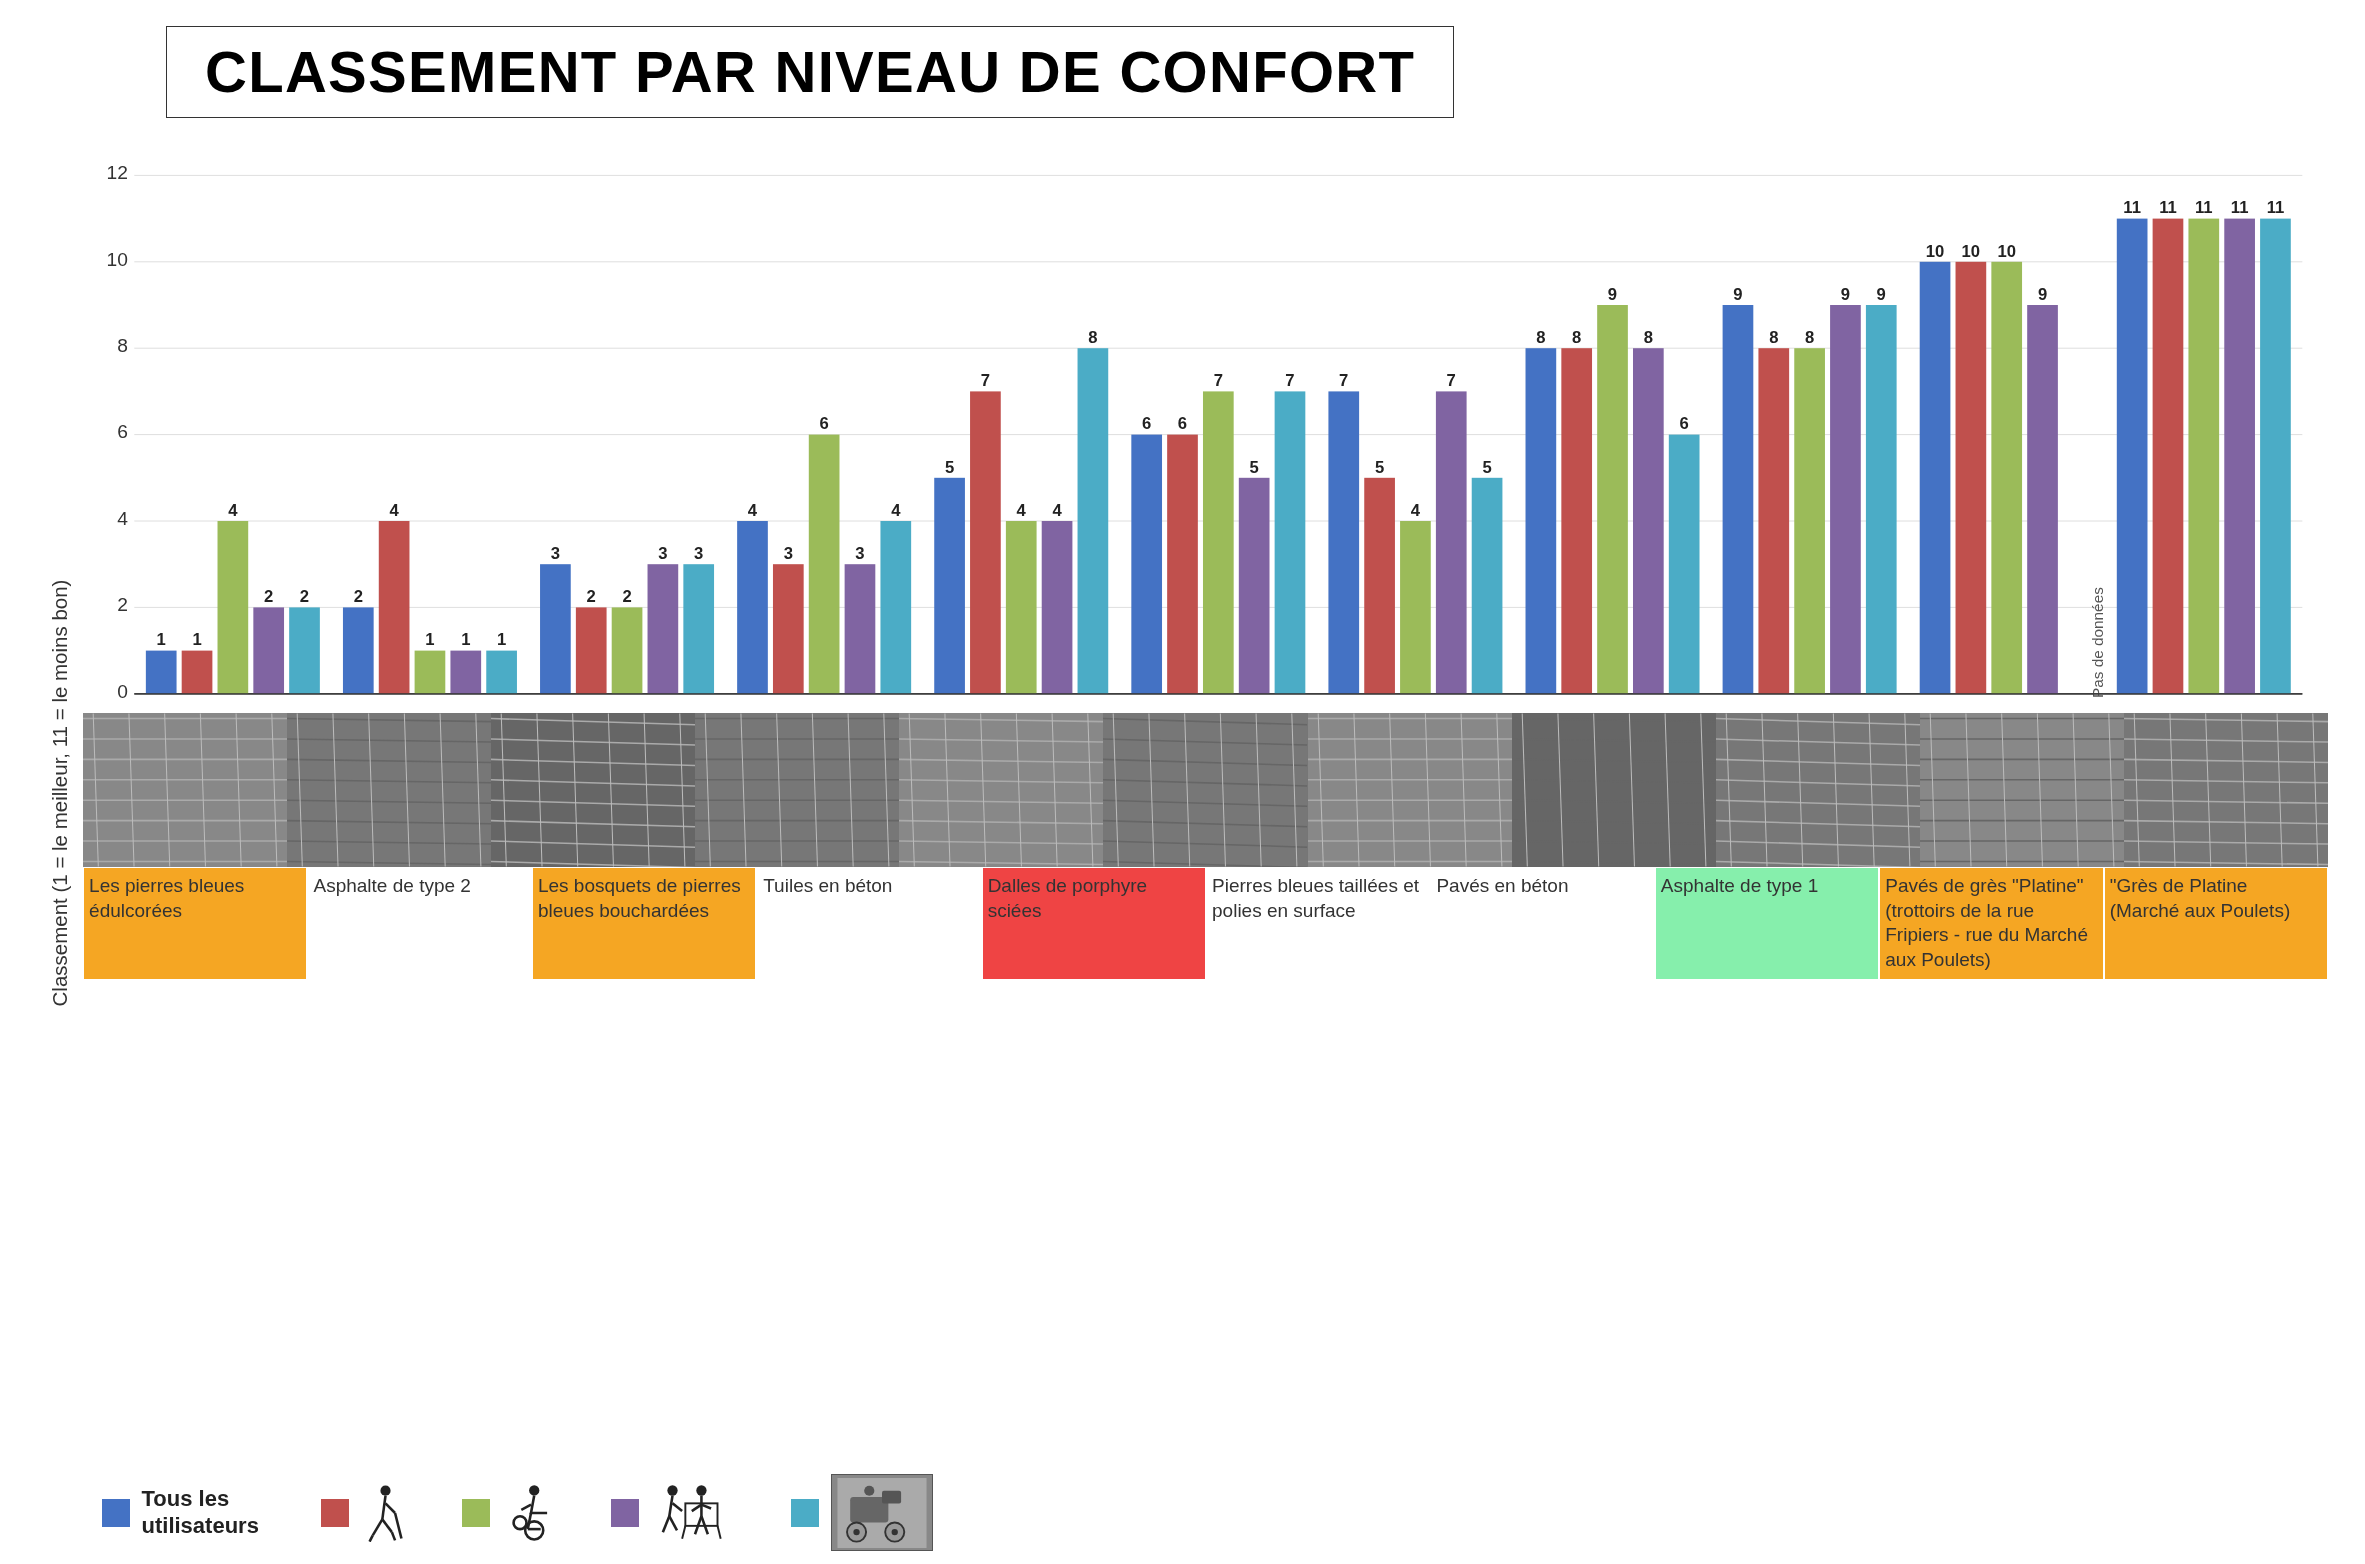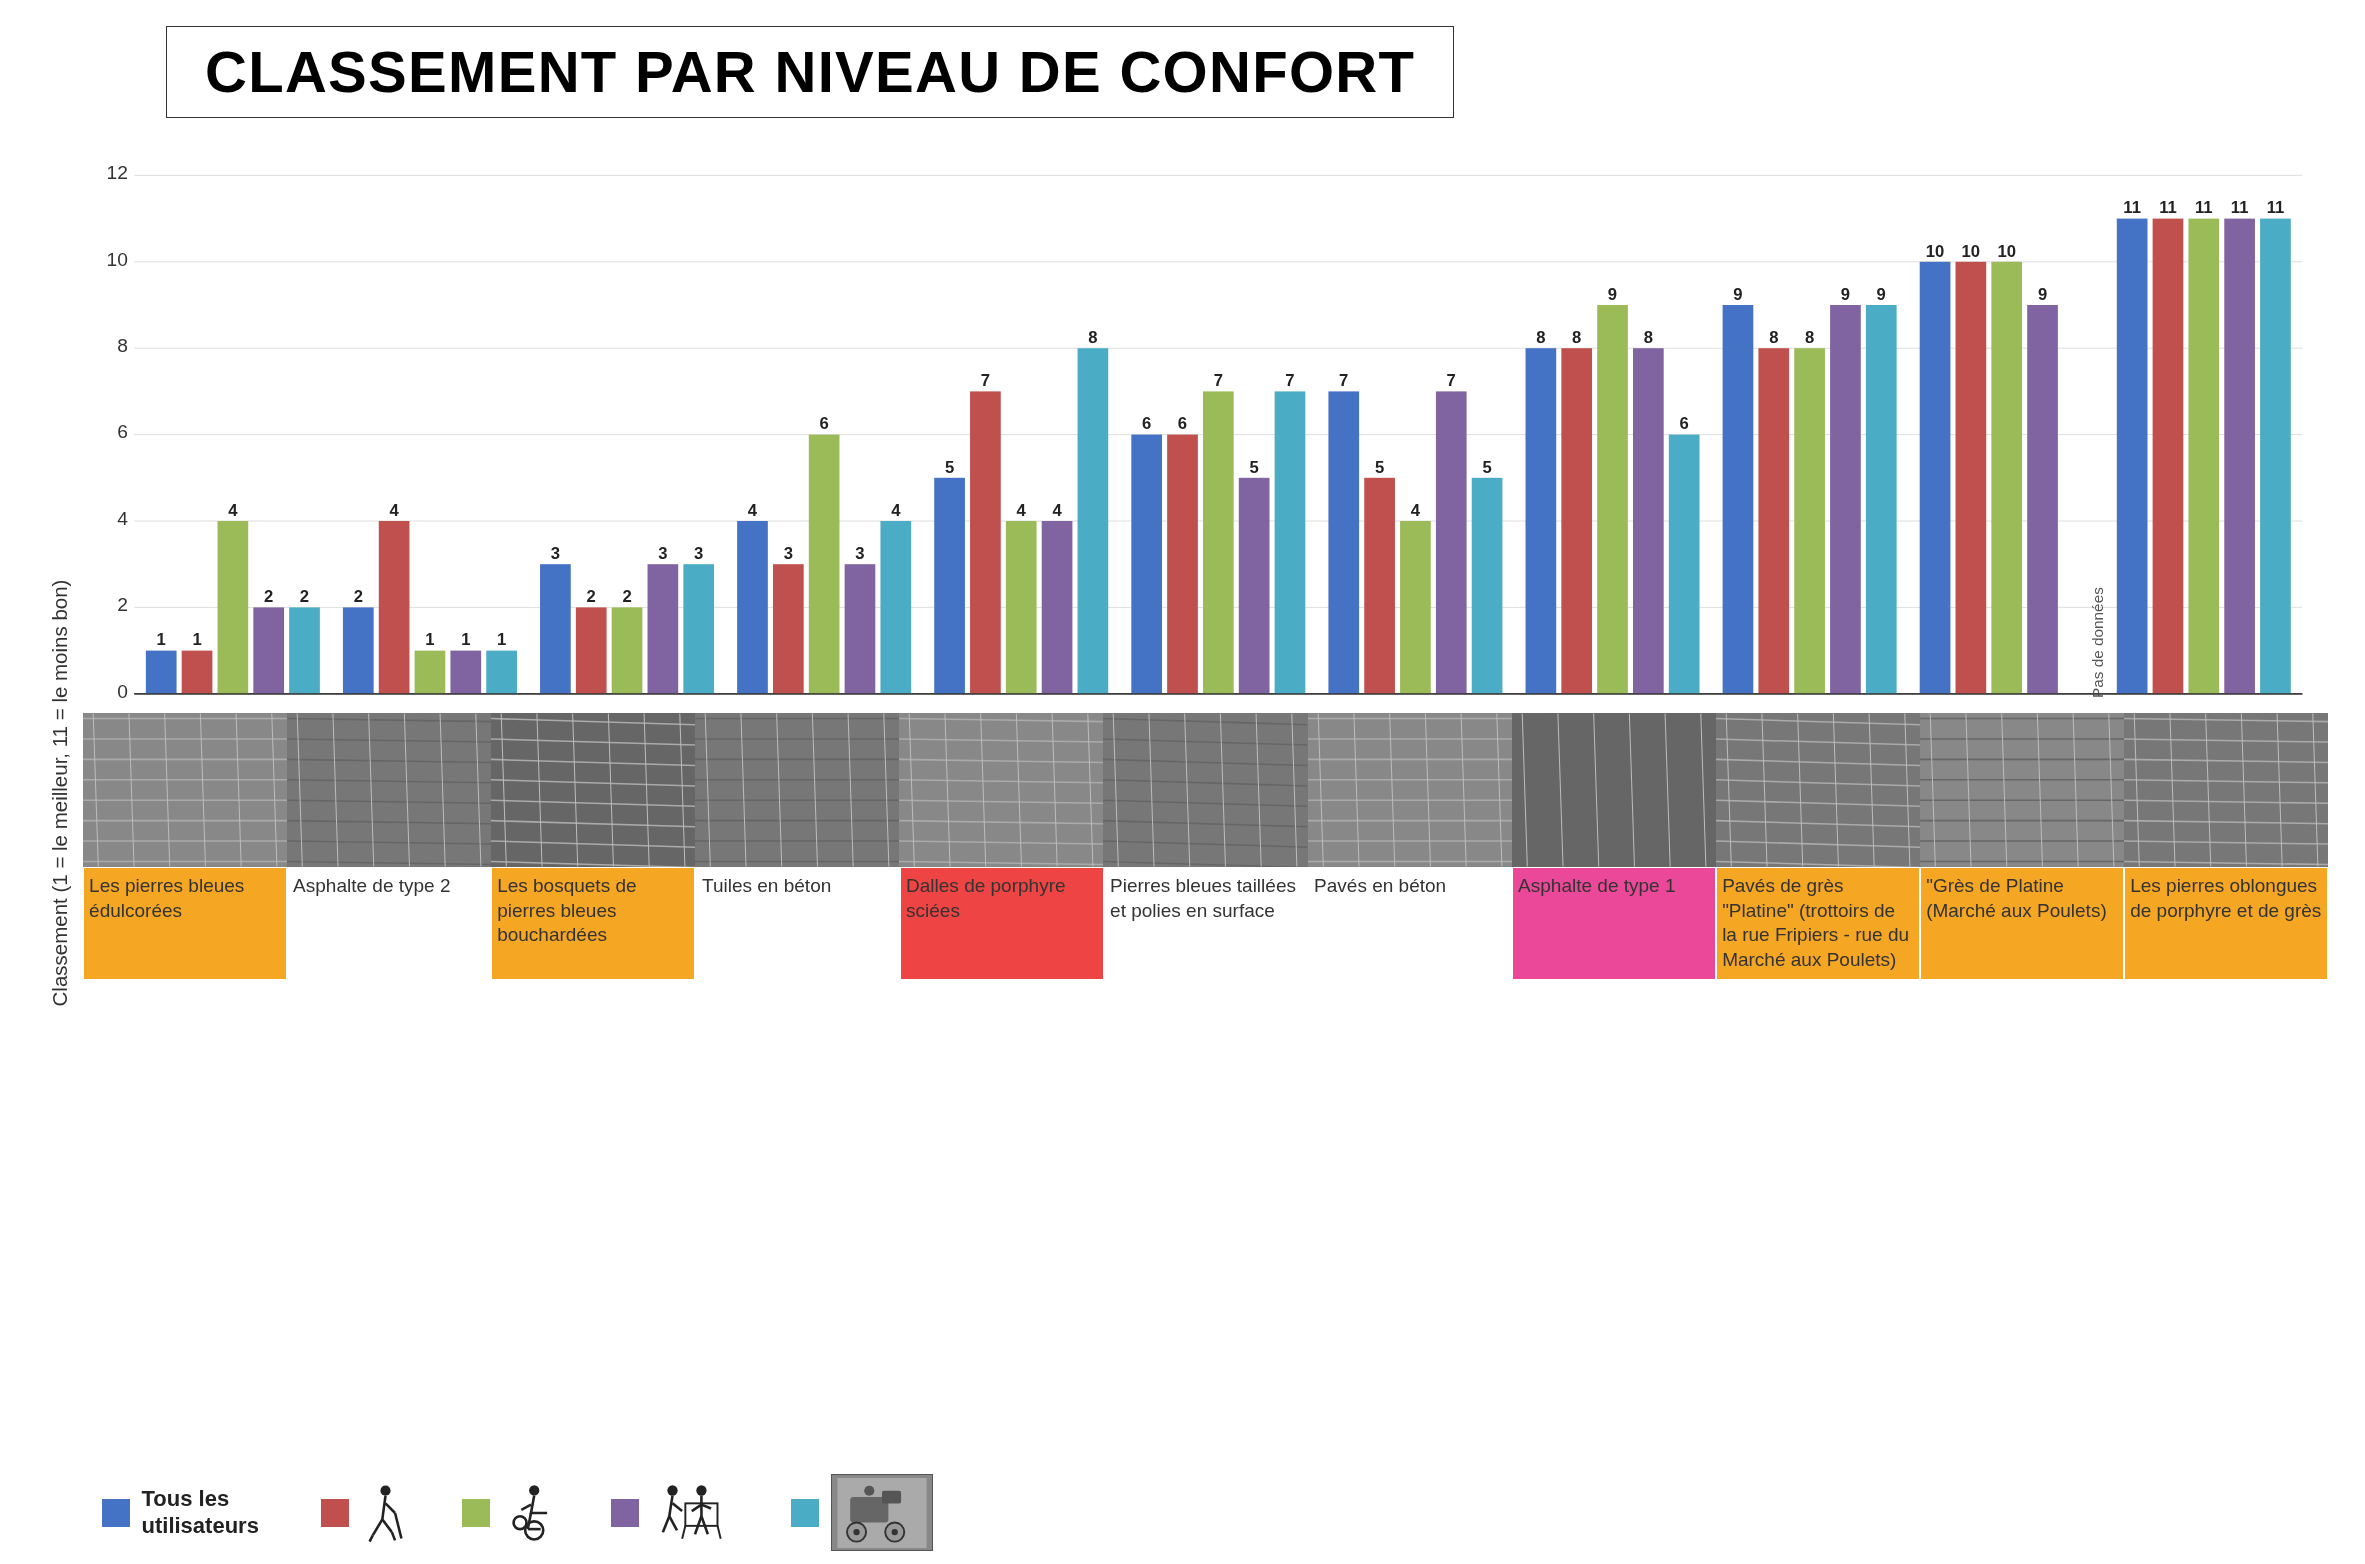--- a/index.html
+++ b/index.html
@@ -506,24 +506,23 @@
 
       <div class="label-strip" id="label-strip">
 
       <div class="label-cell" style="background: rgb(245, 166, 35);">Les pierres bleues édulcorées</div>
           <div class="label-cell white-bg" style="background: rgb(255, 255, 255);">Asphalte de type 2</div>
           <div class="label-cell" style="background: rgb(245, 166, 35);">Les bosquets de pierres bleues bouchardées</div>
           <div class="label-cell white-bg" style="background: rgb(255, 255, 255); padding-left: 6px;">Tuiles en béton</div>
           <div class="label-cell" style="background: #ef4444;">Dalles de porphyre sciées</div>
           <div class="label-cell white-bg" style="background: rgb(255, 255, 255);">Pierres bleues taillées et polies en surface</div>
           <div class="label-cell white-bg" style="background: rgb(255, 255, 255);">Pavés en béton</div>
-          <div class="label-cell white-bg" style="background: #ec4899;">Asphalte de type 1</div>
+          <div class="label-cell white-bg" style="background: #86efac;">Asphalte de type 1</div>
           <div class="label-cell" style="background: rgb(245, 166, 35);">Pavés de grès "Platine" (trottoirs de la rue Fripiers - rue du Marché aux Poulets)</div>
           <div class="label-cell" style="background: rgb(245, 166, 35);">"Grès de Platine (Marché aux Poulets)</div>
-          <div class="label-cell" style="background: rgb(245, 166, 35);">Les pierres oblongues de porphyre et de grès</div>
         </div>
     </div>
   </div>
 
   <div class="legend">
     <div class="legend-item">
       <div class="legend-color-box" style="background:#4472C4;"></div>
       <span class="legend-text">Tous les utilisateurs</span>
     </div>
 

